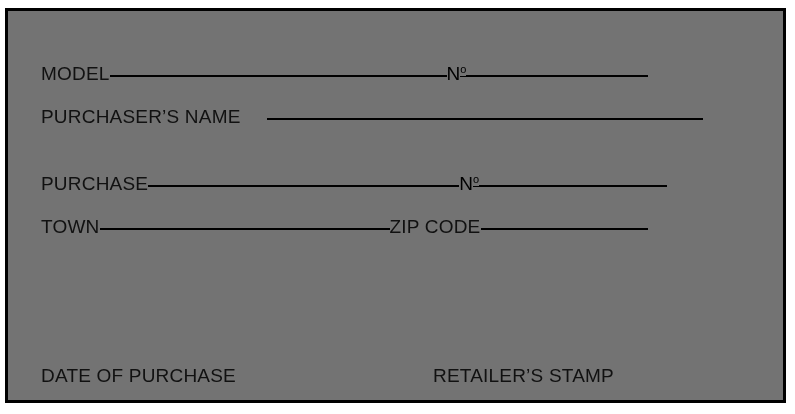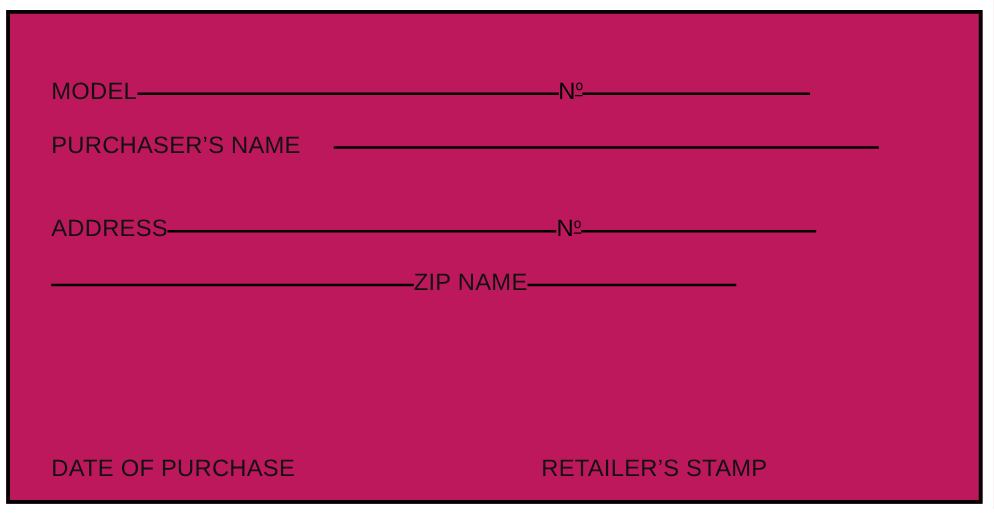--- a/index.html
+++ b/index.html
@@ -17,21 +17,21 @@
   }
 
   .card {
     position: absolute;
     left: 5px;
     top: 8px;
     width: 781px;
     height: 395px;
     box-sizing: border-box;
     border: 3px solid #000000;
-    background: #be185d;
+    background: #737373;
   }
 
   
   .field-row {
     position: absolute;
     left: 33px;
     height: 30px;
     display: flex;
     align-items: baseline;
     white-space: nowrap;
@@ -106,29 +106,30 @@
     <span class="numero"><span>N</span><span class="numero-o">o</span></span>
     <span class="rule rule-model-2"></span>
   </div>
 
   <div class="field-row row-name">
     <span class="field-label">PURCHASER’S NAME</span>
     <span class="rule rule-name"></span>
   </div>
 
   <div class="field-row row-address">
-    <span class="field-label">ADDRESS</span>
+    <span class="field-label">PURCHASE</span>
     <span class="rule rule-address-1"></span>
     <span class="numero"><span>N</span><span class="numero-o">o</span></span>
     <span class="rule rule-address-2"></span>
   </div>
 
   <div class="field-row row-town">
+    <span class="field-label">TOWN</span>
     <span class="rule rule-town-1"></span>
-    <span class="field-label">ZIP NAME</span>
+    <span class="field-label">ZIP CODE</span>
     <span class="rule rule-town-2"></span>
   </div>
 
   <div class="footer-caption caption-date">DATE OF PURCHASE</div>
 
   <div class="footer-caption caption-stamp">RETAILER’S STAMP</div>
 
 </div>
 
 </body></html>

